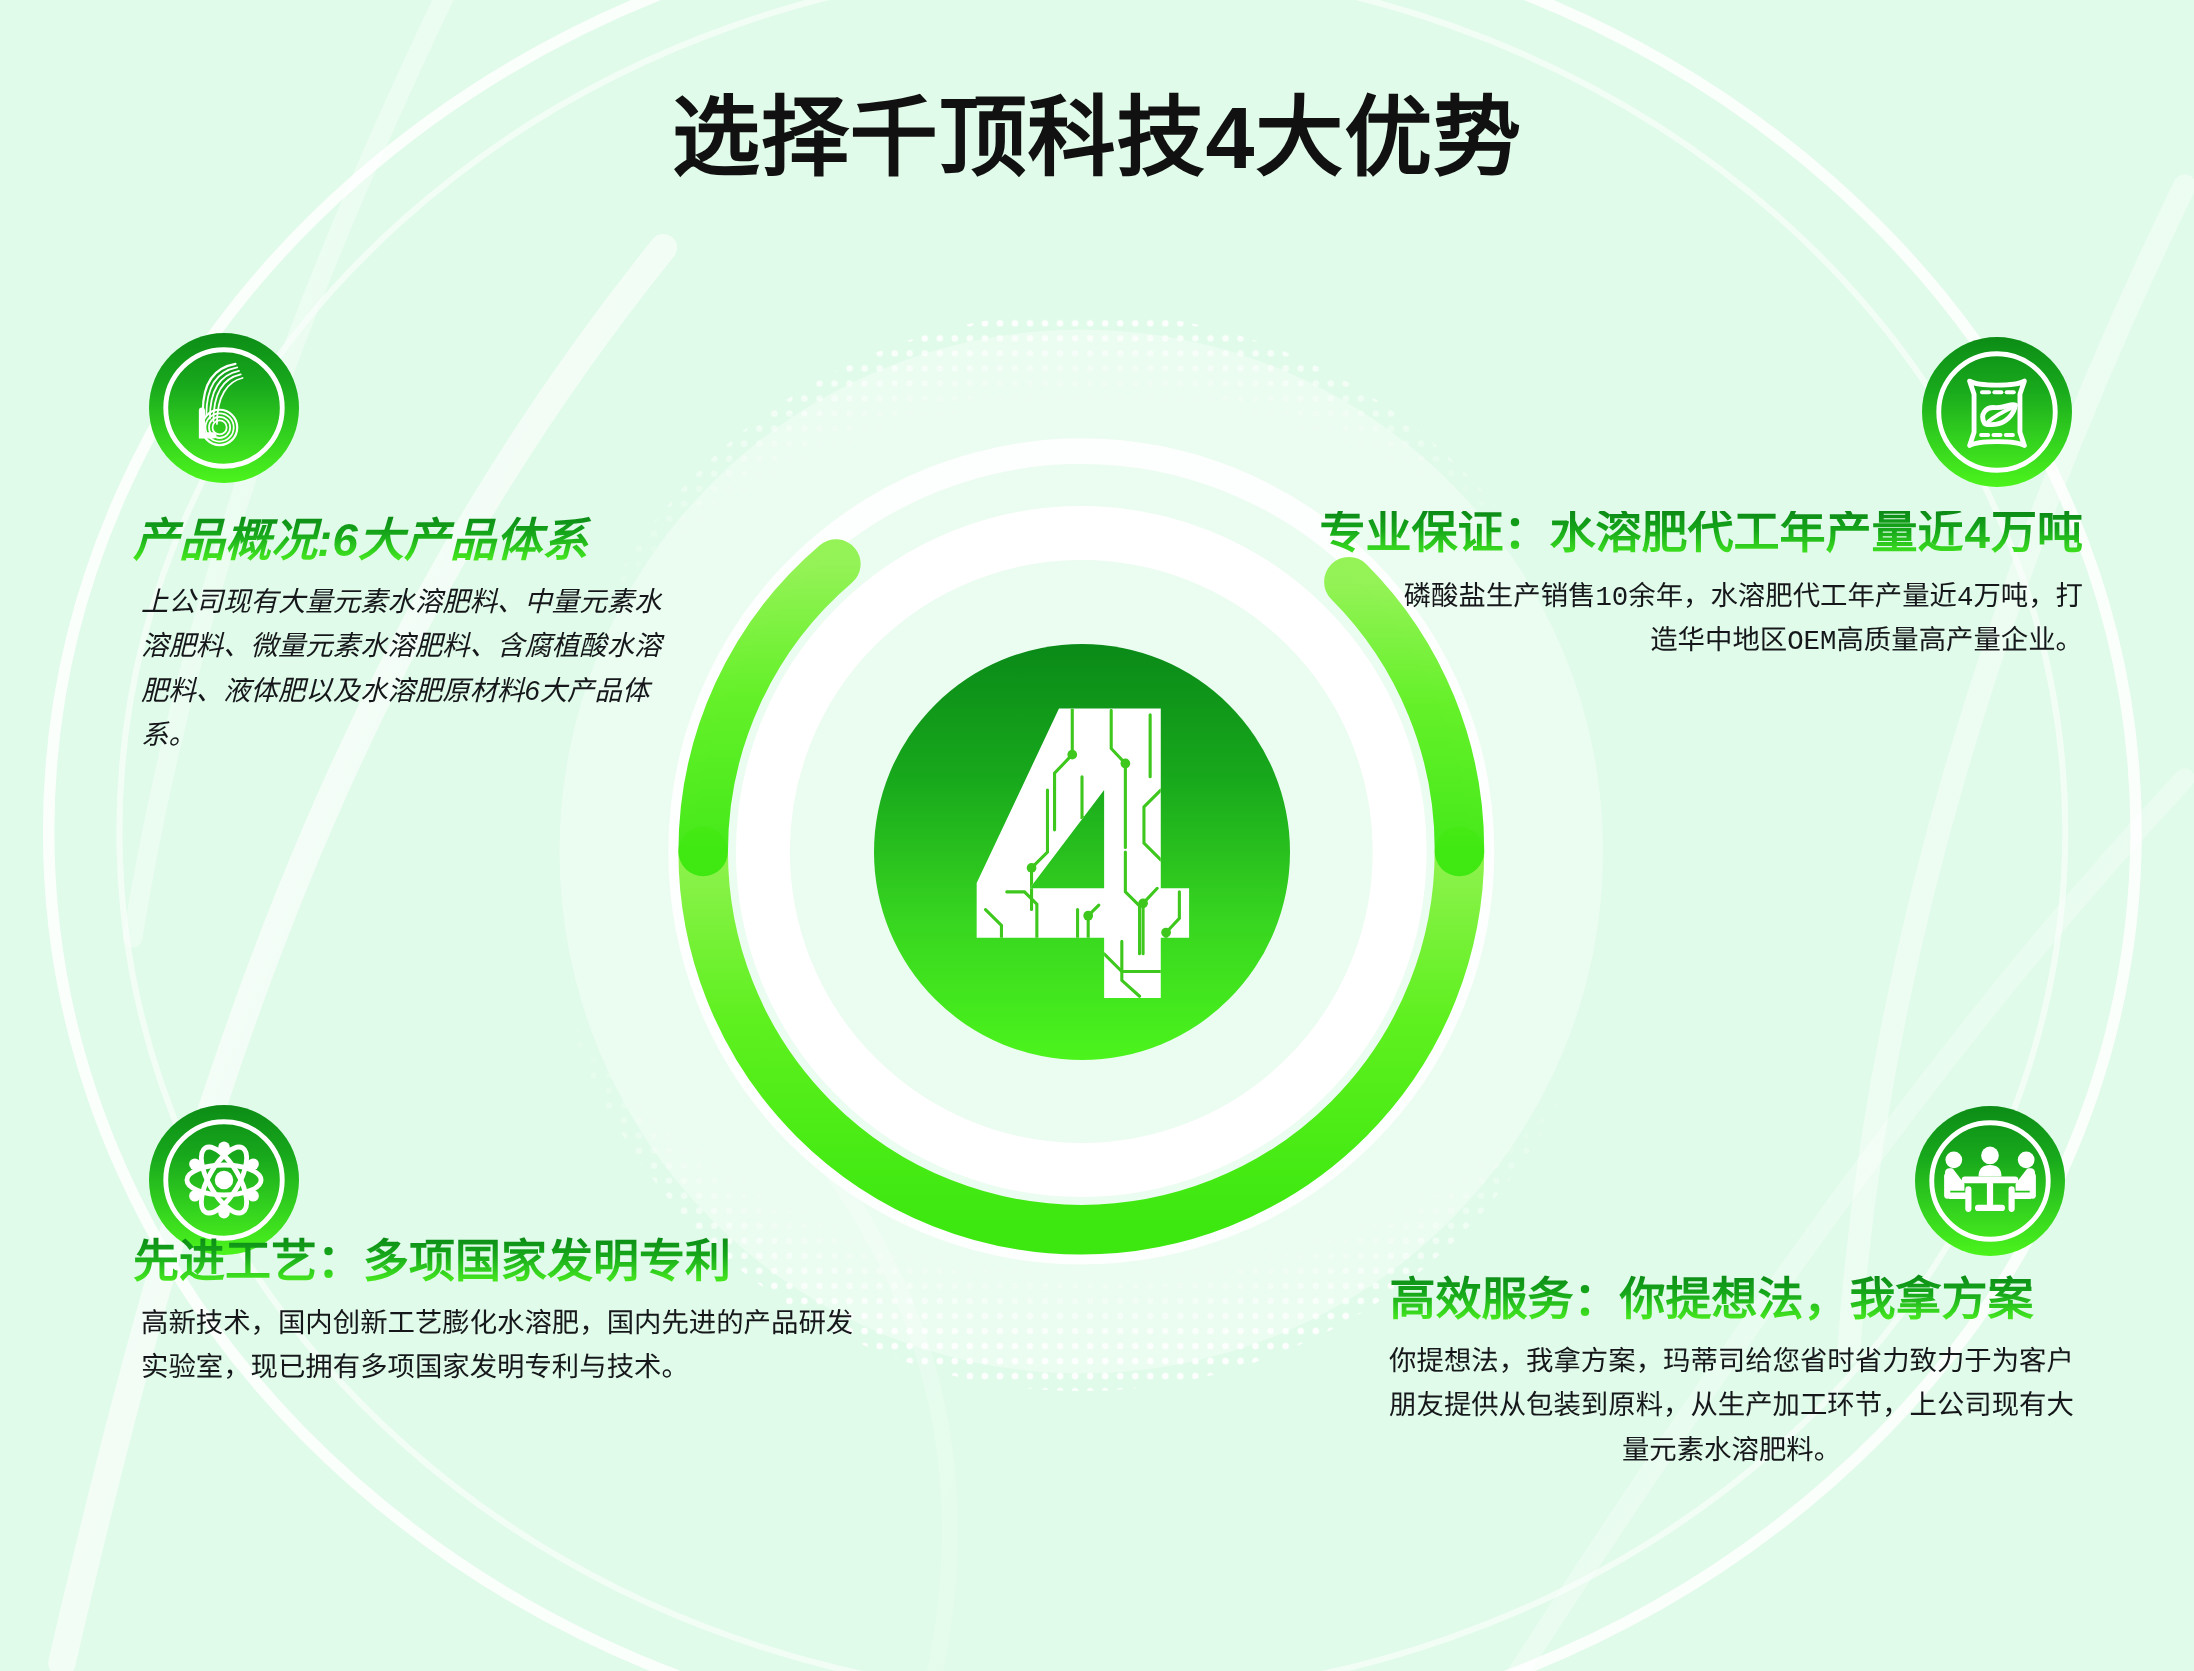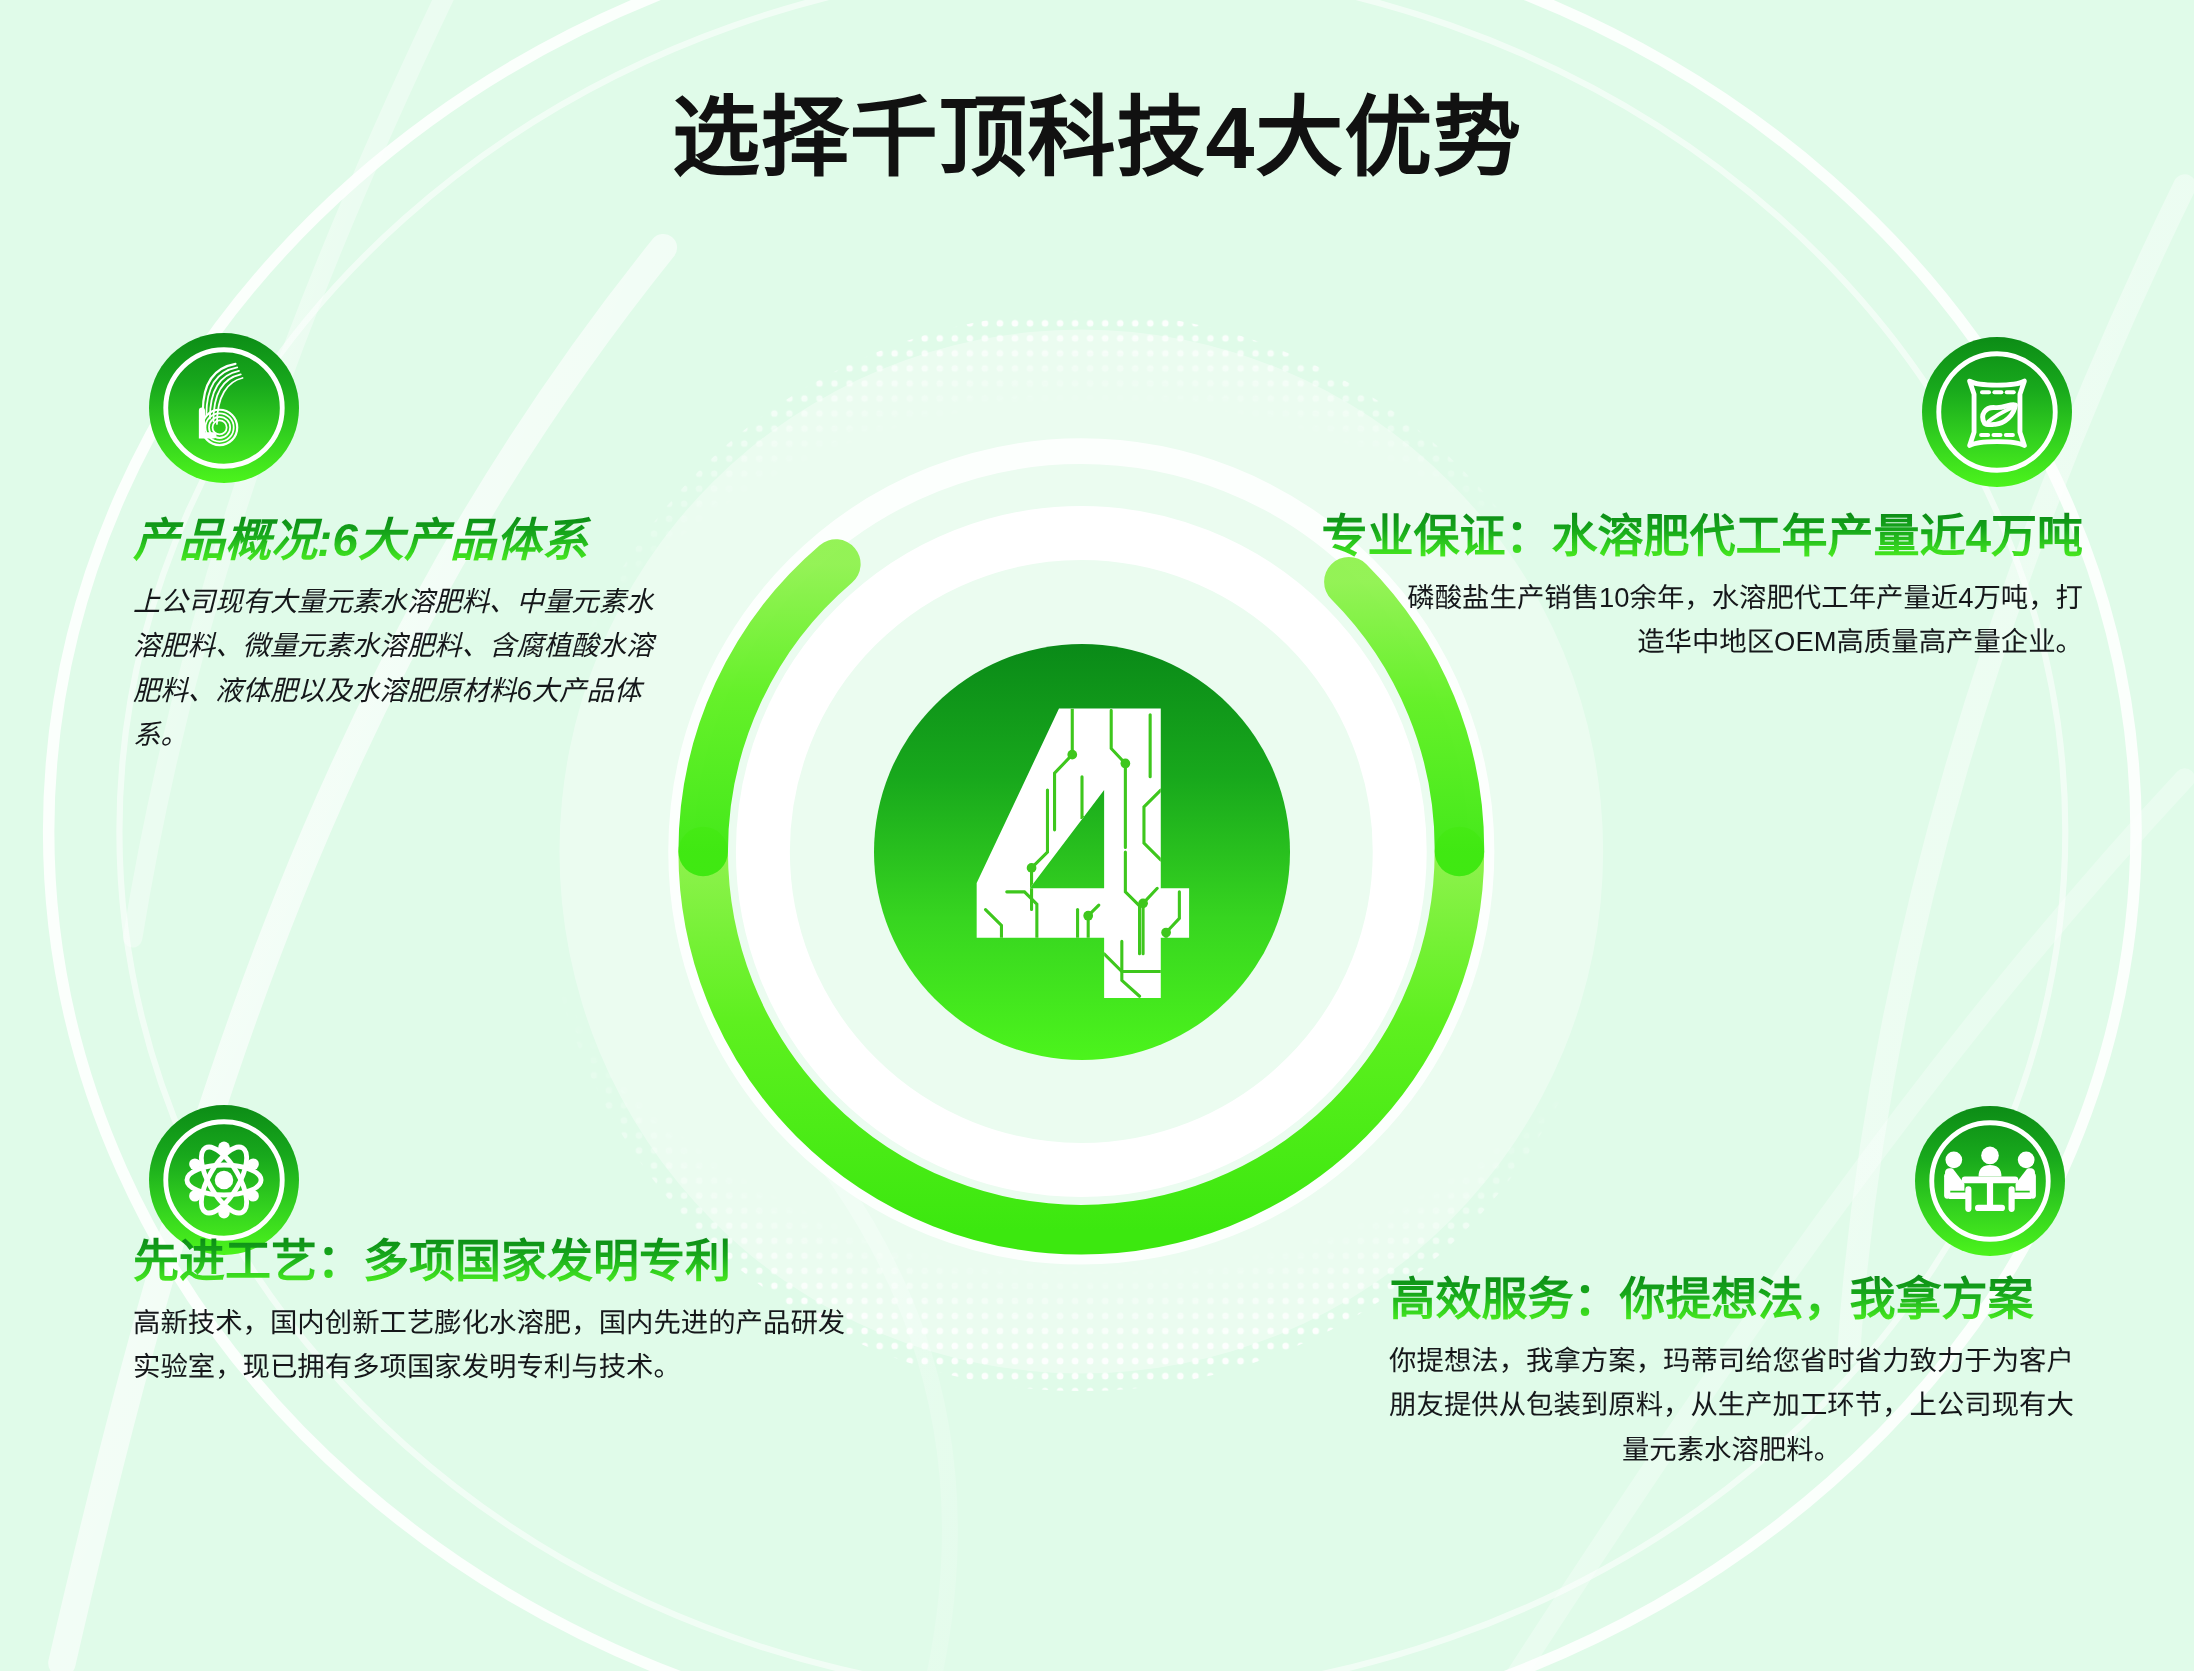--- a/index.html
+++ b/index.html
@@ -52,24 +52,25 @@
     -webkit-background-clip:text;
     background-clip:text;
     color:transparent;
     -webkit-text-fill-color:transparent;
   }
   .quad-body{
     font-size:27.4px;
     line-height:1.62;
     color:#15171a;
     margin-top:13.3px;
+    margin-left:8px;
   }
 
   .q-tl{left:133px;top:515px;width:548px;text-align:left;font-style:italic;}
-  .q-tr{right:111px;top:511px;width:778px;text-align:right;}
+  .q-tr{right:111px;top:511px;width:778px;text-align:right;font-family:Liberation Mono, monospace;}
   .q-bl{left:133px;top:1236px;width:743px;text-align:left;}
   .q-br{right:111px;top:1274px;width:743px;text-align:center;}
 
   .q-tl .quad-body{width:537px;}
   .q-tr .quad-body{width:699px;margin-left:auto;}
   .q-bl .quad-body{width:734px;}
   .q-br .quad-body{width:703px;margin-left:auto;}
 
   
   .badge{position:absolute;width:150px;height:150px;}

